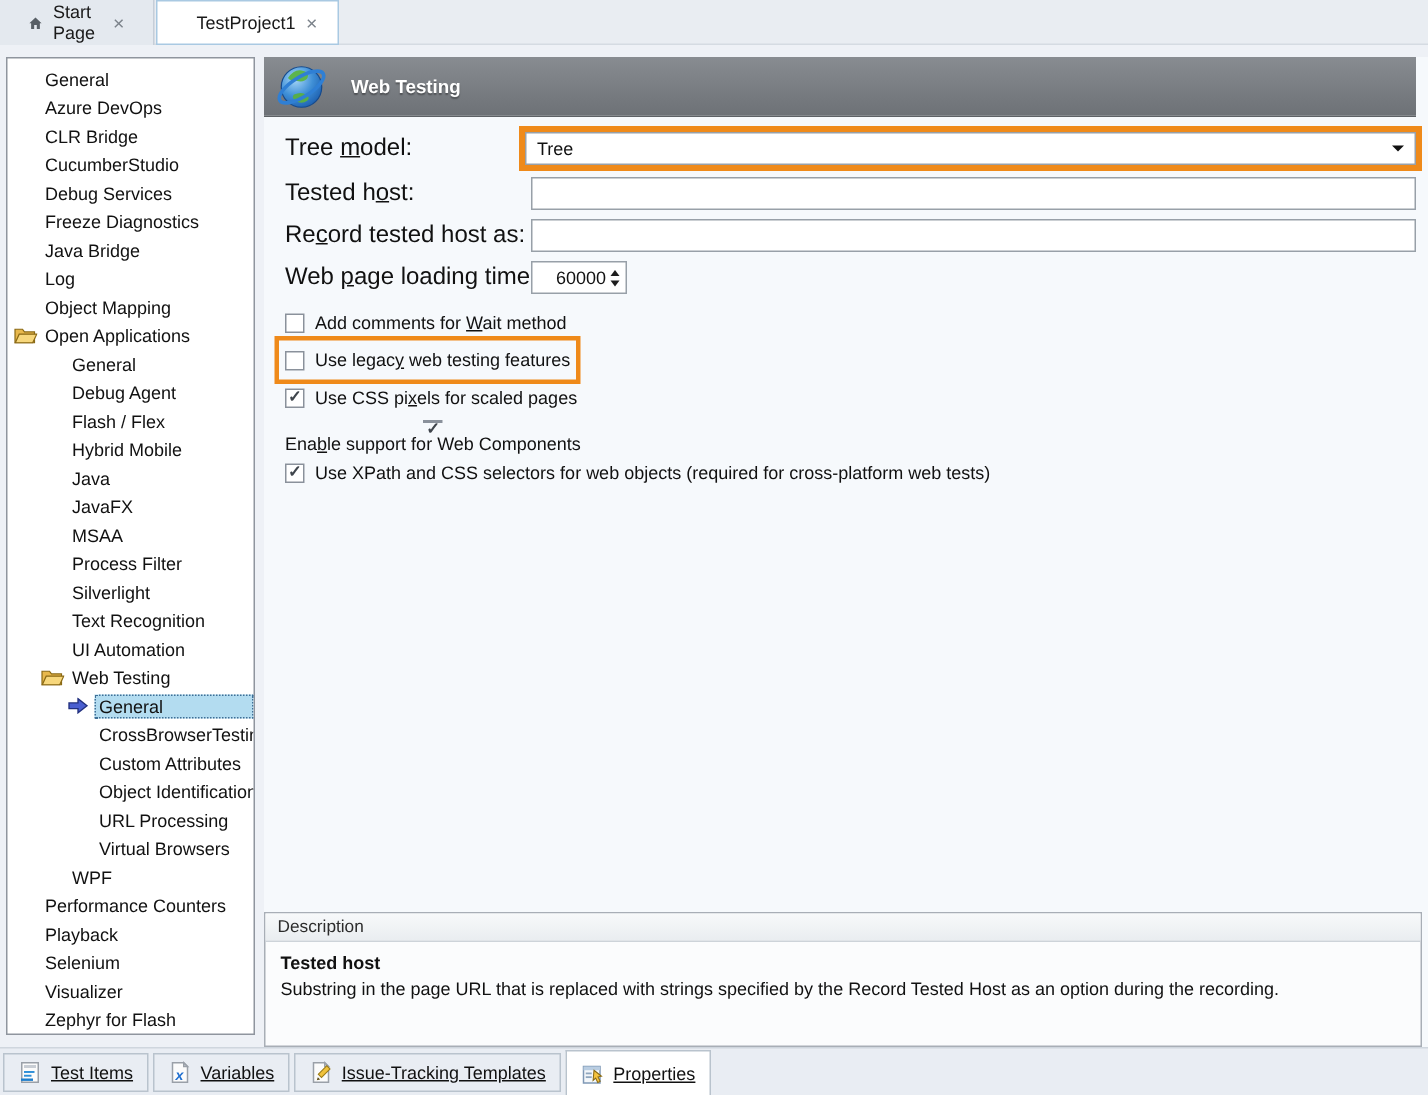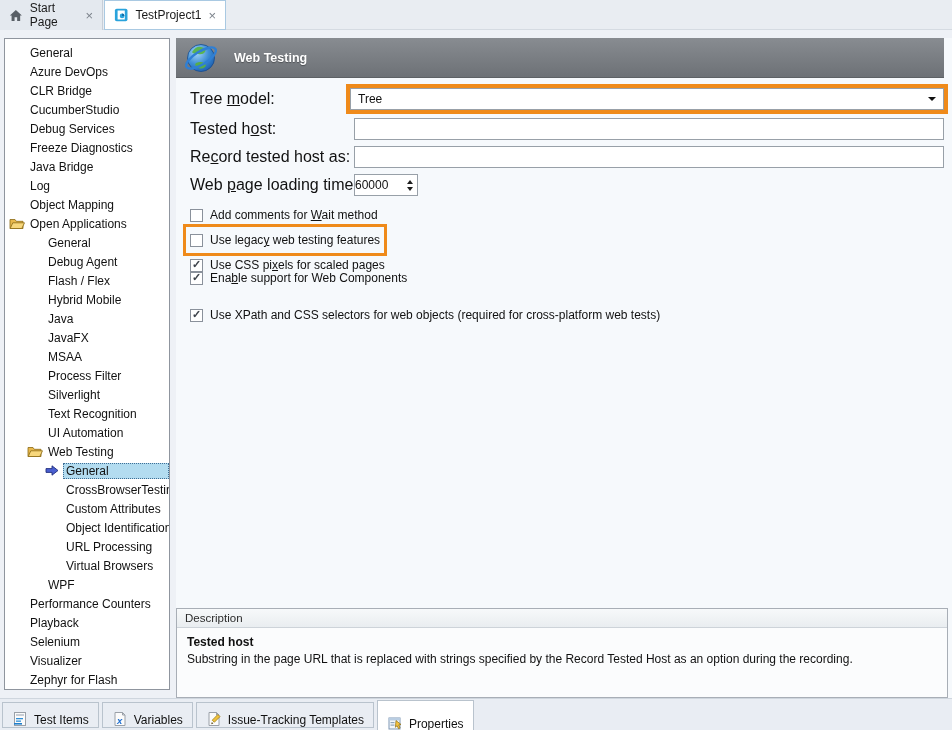--- a/index.html
+++ b/index.html
@@ -4,21 +4,21 @@
 <style>
   * { margin:0; padding:0; box-sizing:border-box; }
   html,body { width:952px; height:730px; overflow:hidden;
     font-family:"Liberation Sans", sans-serif; background:#eef1f6; color:#111; }
   .stage { position:relative; width:952px; height:730px; }
 
   
   .toptabs { position:absolute; left:0; top:0; right:0; height:30px; background:#e9edf2;
     border-bottom:1px solid #d5dbe2; }
   .toptab { position:absolute; top:0; height:30px; display:flex; align-items:center; gap:7px;
-    padding:0 9px; font-size:12px; color:#1a1a1a; cursor:default; }
+    padding:0 19px; font-size:12px; color:#1a1a1a; cursor:default; }
   .toptab.inactive { left:0; width:103px; background:#e4e9ef; border-right:1px solid #c6ced8; }
   .toptab.active { left:104px; width:122px; background:#ffffff; border:1px solid #a9c9e2; z-index:2; }
   .toptab .close { margin-left:auto; color:#7c838b; font-size:13px; line-height:1; }
 
   
   .sidebar { position:absolute; left:4px; top:38px; width:166px; height:652px;
     background:#ffffff; border:1px solid #8f959e; overflow:hidden; padding-top:4px; }
   .srow { display:flex; align-items:center; height:19px; font-size:12px; white-space:nowrap; }
   .srow.lvl0 { padding-left:4px; } .srow.lvl1 { padding-left:22px; } .srow.lvl2 { padding-left:40px; }
   .slot { width:18px; min-width:18px; display:flex; align-items:center; }
@@ -46,48 +46,48 @@
     display:flex; align-items:center; padding:0 7px; font-size:12px; }
   .combo-arrow { margin-left:auto; width:0; height:0;
     border-left:4px solid transparent; border-right:4px solid transparent; border-top:4px solid #111; }
 
   .tinput { position:absolute; left:178px; right:8px; height:22px; background:#fff;
     border:1px solid #98a0a8; font-family:"Liberation Sans",sans-serif; font-size:12px; padding:0 5px; }
   #inp-f1 { top:80px; } #inp-f2 { top:108px; }
 
   .spin { position:absolute; left:178px; top:136px; width:64px; height:22px; background:#fff;
     border:1px solid #98a0a8; display:flex; align-items:center; }
-  .spin .sval { flex:1; text-align:left; font-size:12px; }
+  .spin .sval { flex:1; text-align:right; font-size:12px; }
   .spin .arrows { width:13px; display:flex; flex-direction:column; align-items:center; gap:3px; padding-right:2px; }
   .tri-up { width:0;height:0;border-left:3.5px solid transparent;border-right:3.5px solid transparent;border-bottom:4px solid #1d1d1d; }
   .tri-down { width:0;height:0;border-left:3.5px solid transparent;border-right:3.5px solid transparent;border-top:4px solid #1d1d1d; }
 
   .cbx-list { position:absolute; left:0; top:0; right:0; }
   .cbrow { position:absolute; left:14px; display:inline-flex; align-items:center; gap:7px;
     height:18px; font-size:12px; white-space:nowrap; }
   .cbrow:nth-of-type(1){ top:168px; } .cbrow:nth-of-type(2){ top:193px; }
-  .cbrow:nth-of-type(3){ top:218px; } .cbrow:nth-of-type(4){ top:231px; }
+  .cbrow:nth-of-type(3){ top:218px; } .cbrow:nth-of-type(4){ top:242px;flex-direction:column; }
   .cbrow:nth-of-type(5){ top:268px; }
   .cbrow .box { width:13px; height:13px; min-width:13px; border:1px solid #8a919b; background:#fff; position:relative; }
   .cbrow.checked .box::after { content:"✓"; position:absolute; left:1px; top:-2px;
     font-size:11px; font-weight:bold; color:#3f454c; }
   .cbrow.highlighted { outline:3px solid #ef8a1a; outline-offset:4px; }
 
   .descbox { position:absolute; left:0; right:4px; bottom:0; height:90px;
     border:1px solid #a8aeb6; background:#fbfcfd; }
   .desc-head { height:19px; line-height:18px; padding-left:8px; font-size:11.5px; color:#2c2c2c;
     background:linear-gradient(#f7f9fa,#e9edf0); border-bottom:1px solid #cdd3d9; }
   .desc-body { padding:7px 10px; font-size:12px; }
   .desc-term { font-weight:bold; margin-bottom:3px; }
 
   
   .bottombar { position:absolute; left:0; right:0; top:698px; height:32px; background:#e9edf3;
     border-top:1px solid #cfd6de; display:flex; align-items:flex-start; gap:3px; padding-left:2px; }
-  .btab { margin-top:3px; height:26px; display:inline-flex; align-items:flex-end; gap:6px;
-    padding:0 9px; font-size:12px; border:1px solid #b9c3cd; background:transparent; cursor:default; }
+  .btab { margin-top:3px; height:26px; display:inline-flex; align-items:center; gap:6px;
+    padding:0 9px; font-size:12px; border:1px solid #b9c3cd; background:transparent; cursor:default;text-decoration:underline; }
   .btab.active { margin-top:1px; height:31px; background:#ffffff; border-bottom:none; z-index:2; }
   .btab svg { flex:none; }
 </style>
 </head>
 <body>
 
 <div class="stage">
 
   <div class="toptabs">
     <div class="toptab inactive">

